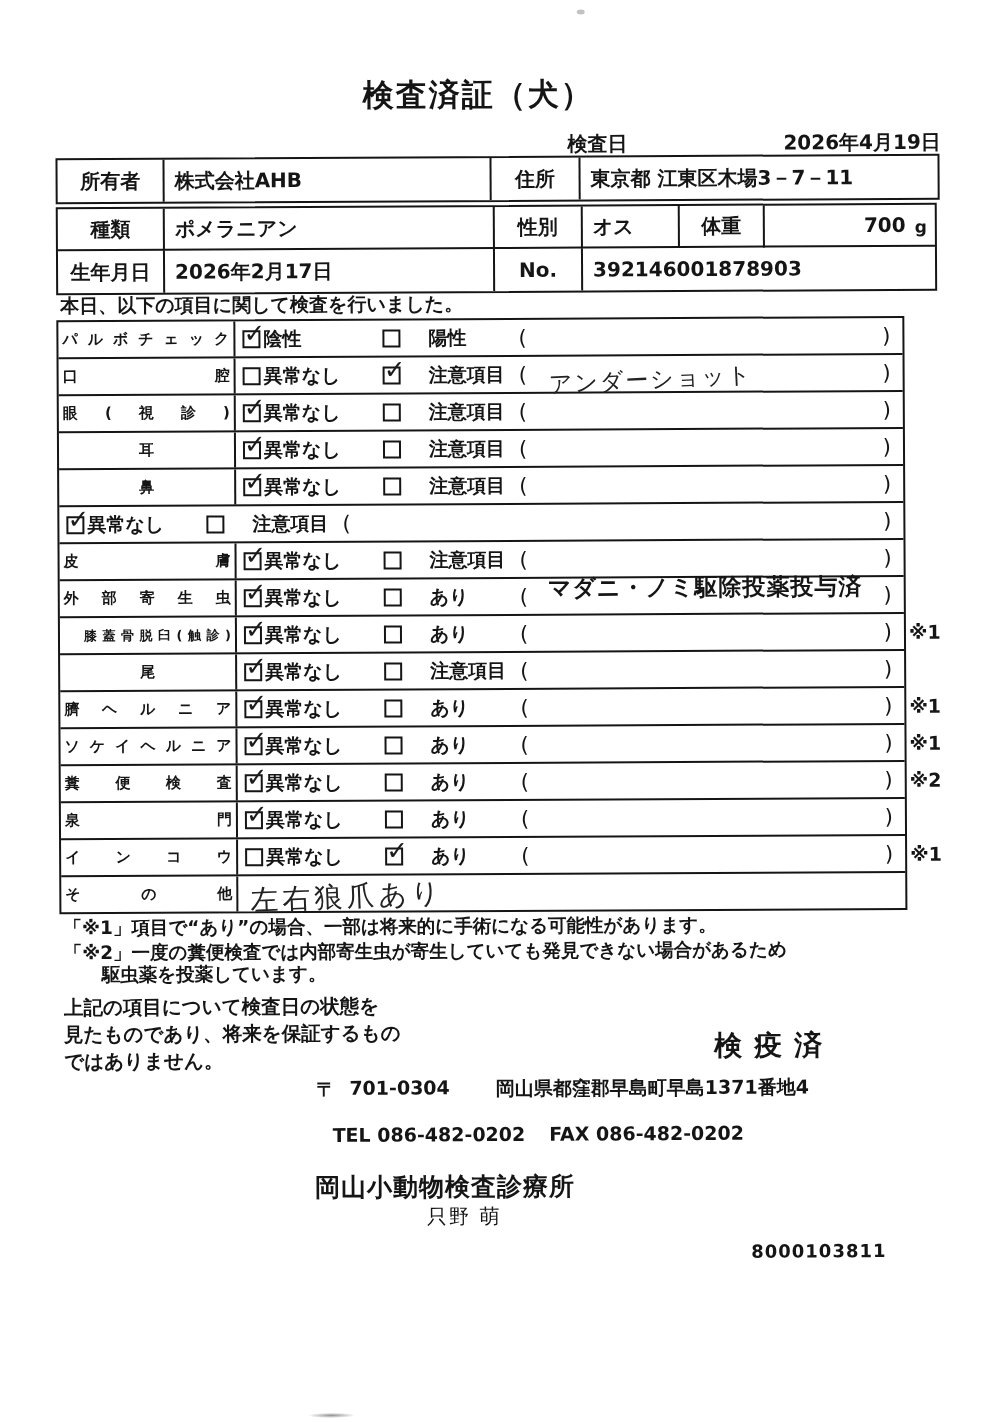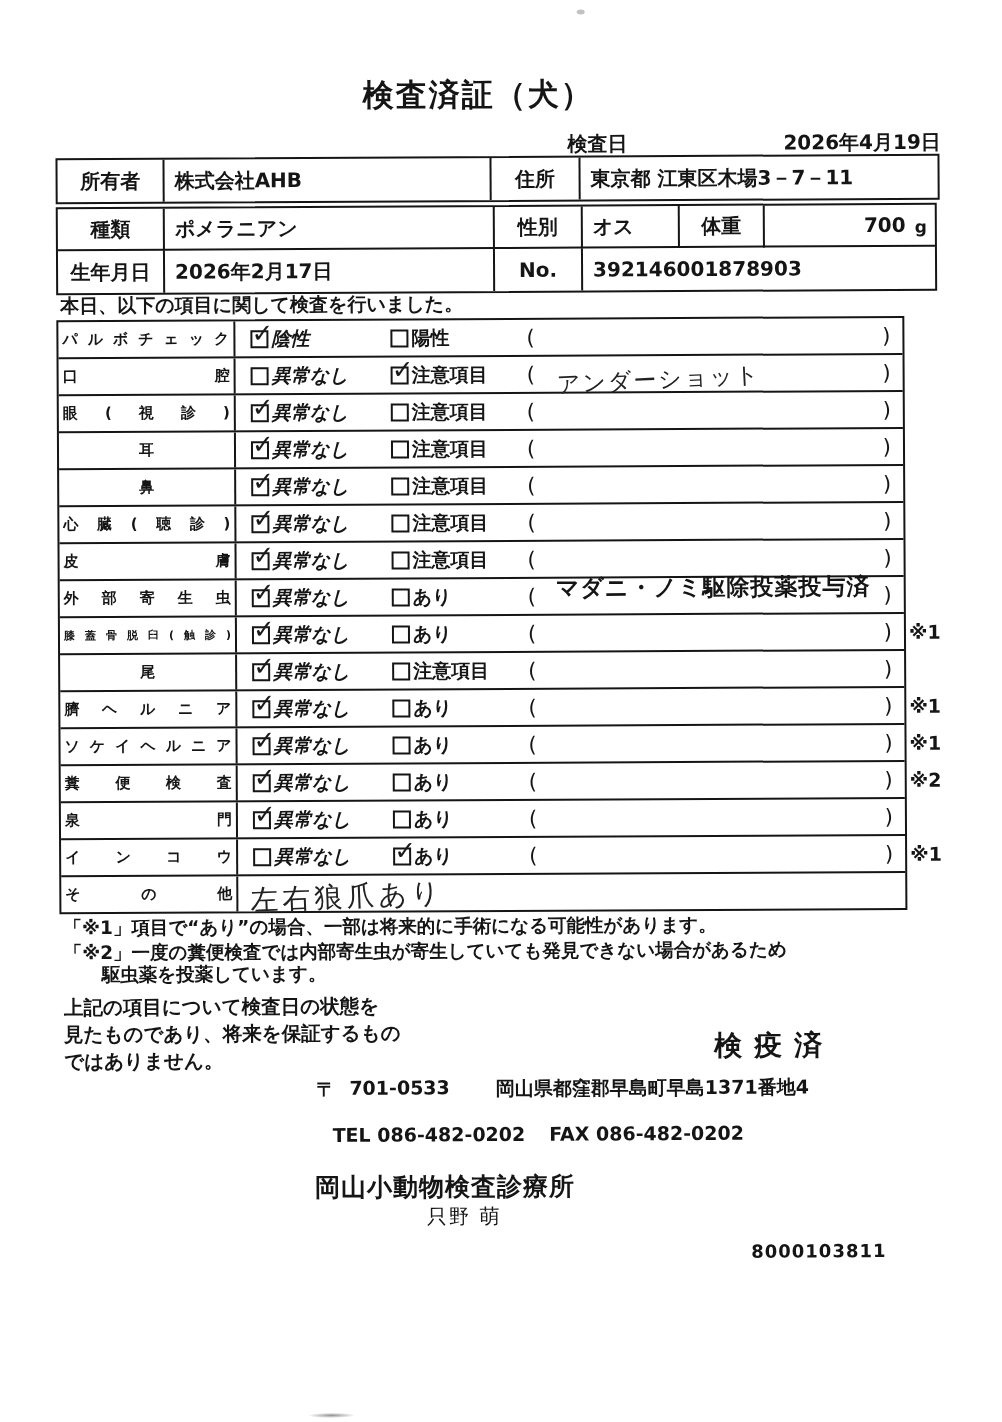--- a/index.html
+++ b/index.html
@@ -90,25 +90,25 @@
     padding: 0 4px;
   }
   .label-text {
     width: 100%;
     font-size: 15px; font-weight: 700;
     text-align: justify;
     text-align-last: justify;
     white-space: nowrap;
   }
   .label-text.center { text-align: center; text-align-last: center; }
-  .label-text.tight { font-size: 11px; }
+  .label-text.tight { font-size: 13px; margin-left: 20px; }
   .cell-rest { flex: 1; display: flex; align-items: center; position: relative; }
   .opt { display: flex; align-items: center; flex: none; }
-  .opt.opt-1 { width: 140px; padding-left: 15px; font-style: italic; }
-  .opt.opt-2 { width: 130px; }
+  .opt.opt-1 { width: 140px; padding-left: 7px; }
+  .opt.opt-2 { width: 130px; gap: 25px; }
   .checkbox {
     width: 14px; height: 14px; flex: none;
     border: 2px solid #151515;
     margin-right: 3px;
     position: relative;
     background: #fff;
   }
   .checkbox.checked::after {
     content: "✓";
     position: absolute;
@@ -356,23 +356,20 @@
         <span class="paren-area">
           <span class="paren-glyph paren-open">(</span>
           <span class="paren-content"></span>
           <span class="paren-glyph paren-close">)</span>
         </span>
       </div>
       <span class="note-mark"></span>
     </div>
 
     <div class="insp-row">
-      <div class="cell-label">
-        <span class="label-text">心臓(聴診)</span>
-      </div>
       <div class="cell-rest">
         <span class="opt opt-1">
           <span class="checkbox checked"></span>
           <span class="opt-label">異常なし</span>
         </span>
         <span class="opt opt-2">
           <span class="checkbox"></span>
           <span class="opt-label">注意項目</span>
         </span>
         <span class="paren-area">
@@ -600,21 +597,21 @@
   <div class="abs disclaimer">
     <div>上記の項目について検査日の状態を</div>
     <div>見たものであり、将来を保証するもの</div>
     <div>ではありません。</div>
   </div>
 
   <div class="abs quarantine-stamp">検疫済</div>
 
   <div class="abs postal-line">
     <span>〒</span>
-    <span>701-0533</span>
+    <span>701-0304</span>
     <span class="addr-gap">岡山県都窪郡早島町早島1371番地4</span>
   </div>
 
   <div class="abs tel-line">
     <span>TEL 086-482-0202</span>
     <span>FAX 086-482-0202</span>
   </div>
 
   <div class="abs clinic-name">岡山小動物検査診療所</div>
   <div class="abs examiner-name">只野 萌</div>

